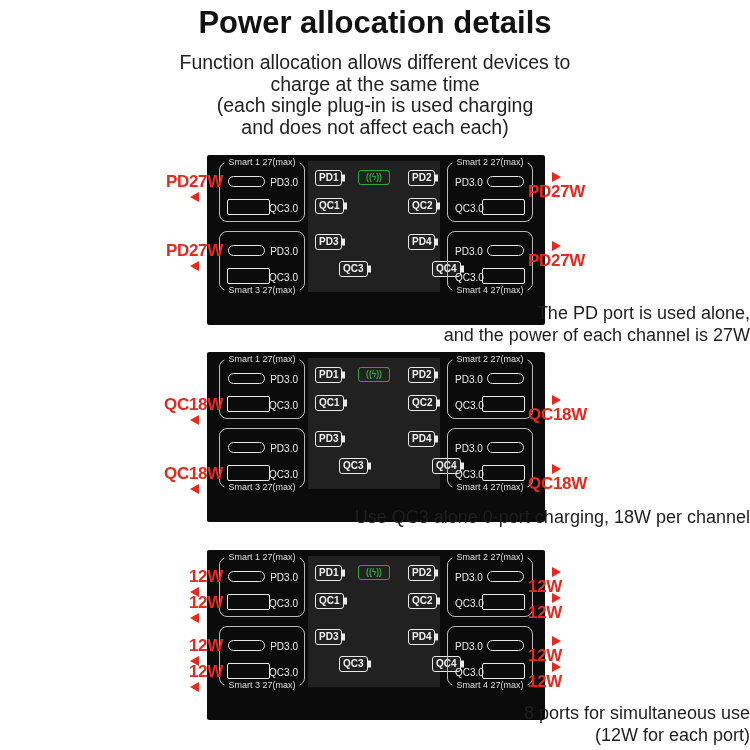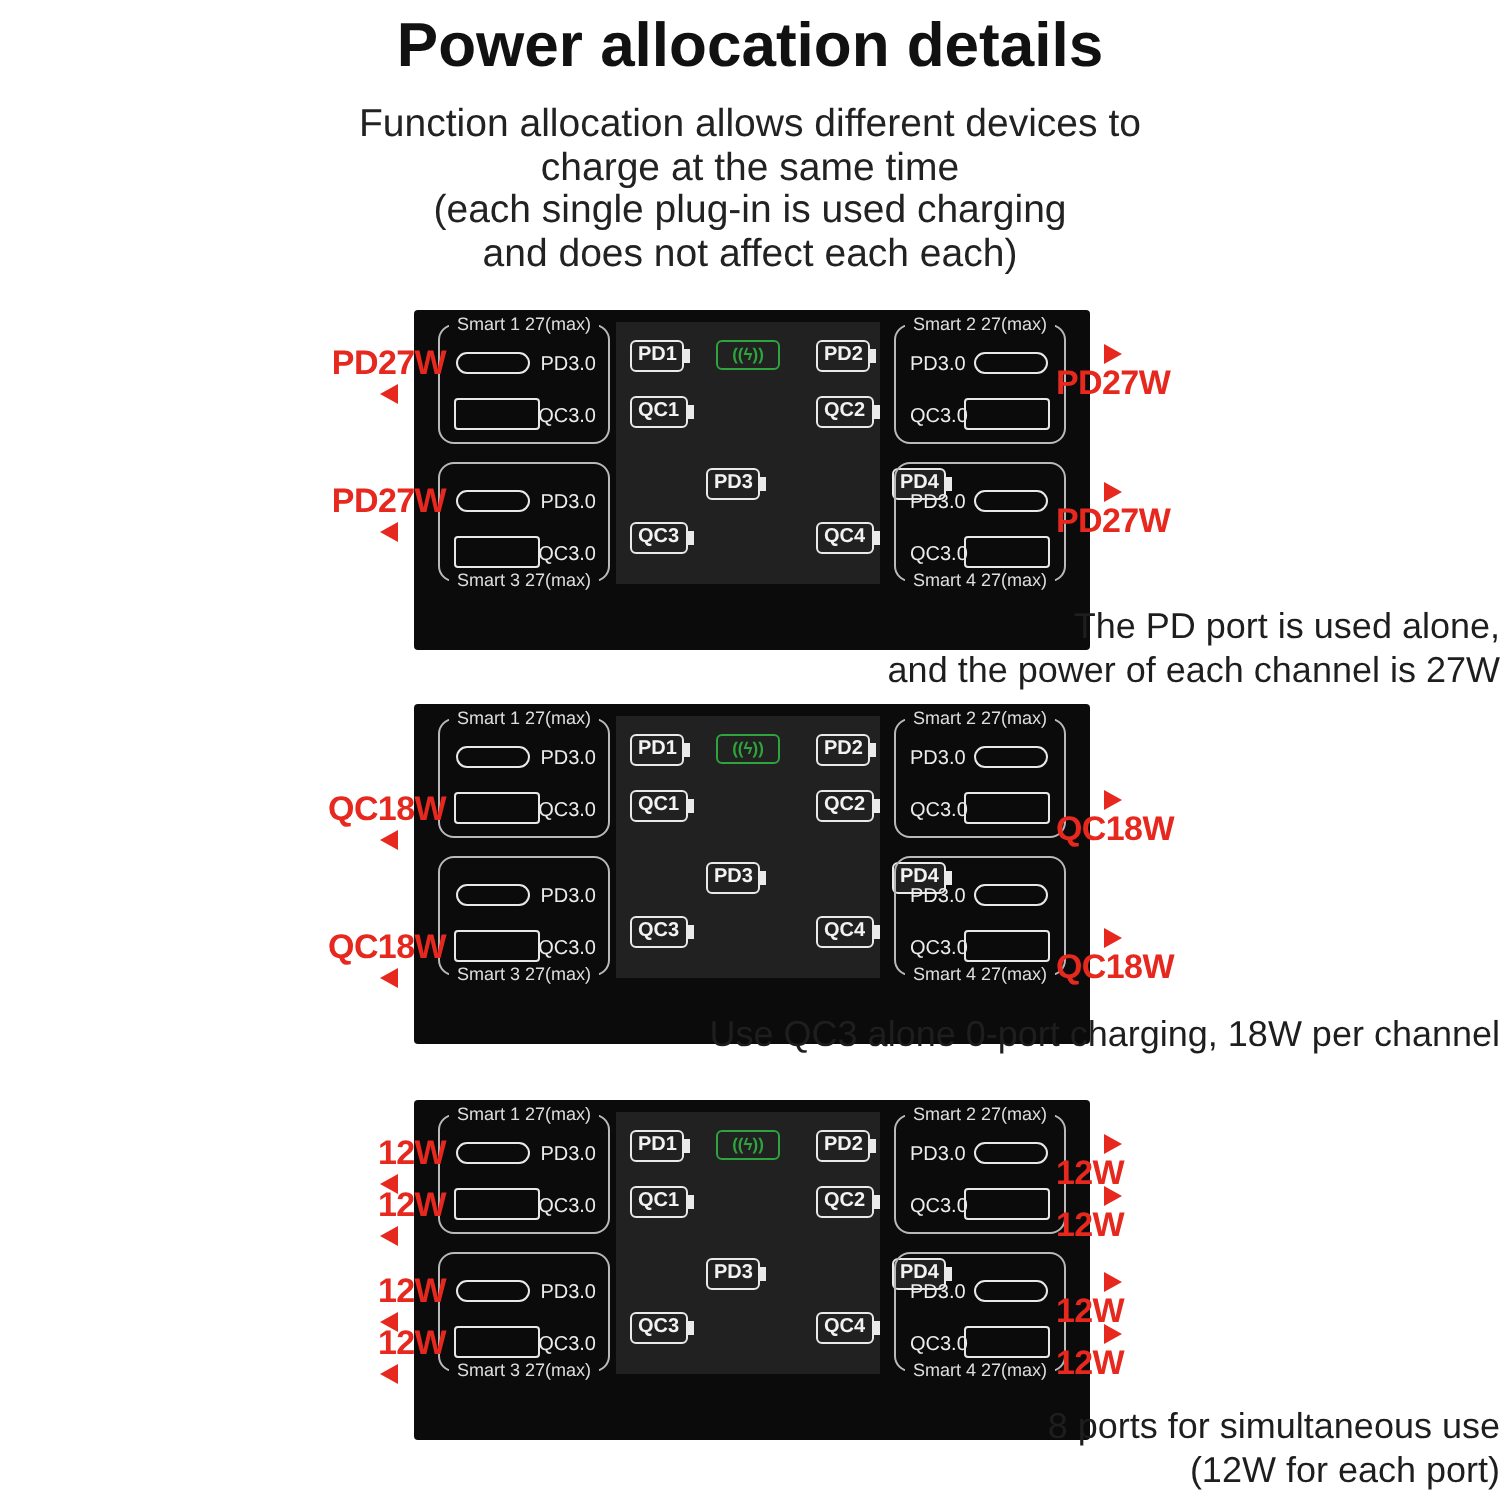--- a/index.html
+++ b/index.html
@@ -42,21 +42,21 @@
   .sbox.L .ptxt{right:6px;} .sbox.R .ptxt{left:7px;}
 
   
   .mid{position:absolute;left:101px;top:6px;width:132px;height:131px;background:var(--panel_mid_bg);padding-left:48px;}
   .chan{position:absolute;display:inline-block;padding:1px 3px;
         border:1.5px solid #eaeaea;border-radius:3px;background:var(--panel_mid_bg);
         font-size:10px;line-height:12px;font-weight:bold;color:#f2f2f2;}
   .chan::after{content:"";position:absolute;right:-4px;top:50%;transform:translateY(-50%);
                width:4px;height:7px;background:#eaeaea;}
   .chan.c1{left:7px;} .chan.c2{left:100px;}
-  .chan.r1{top:9px;} .chan.r2{top:37px;} .chan.r3{top:73px;margin-left:38px;} .chan.r4{top:100px;}
+  .chan.r1{top:9px;} .chan.r2{top:37px;} .chan.r3{top:73px;} .chan.r4{top:100px;margin-left:24px;}
   .wifi{position:absolute;left:50px;top:9px;width:32px;height:15px;
         border:1px solid var(--wireless_green);border-radius:3px;
         color:var(--wireless_green);font-size:8.5px;line-height:13px;text-align:center;
         font-weight:bold;letter-spacing:0;}
 
   
   .arrow{position:absolute;height:20px;display:flex;align-items:center;z-index:5;flex-direction:column;}
   .arrow.aL{left:140px;width:106px;}
   .arrow.aR{left:504px;width:106px;}
   .alabel{flex:none;width:60px;font-size:17px;font-weight:bold;color:var(--arrow_red);

